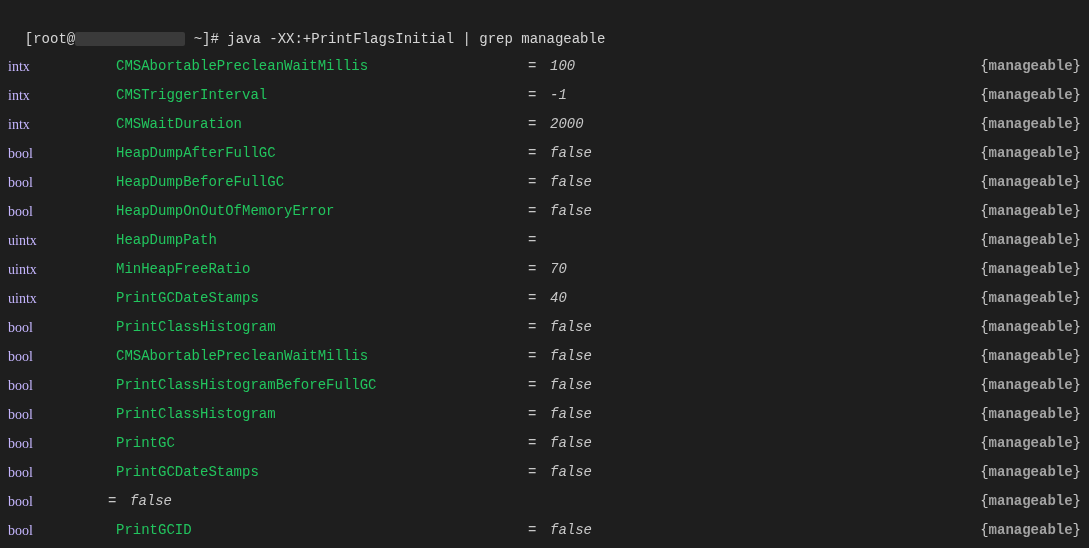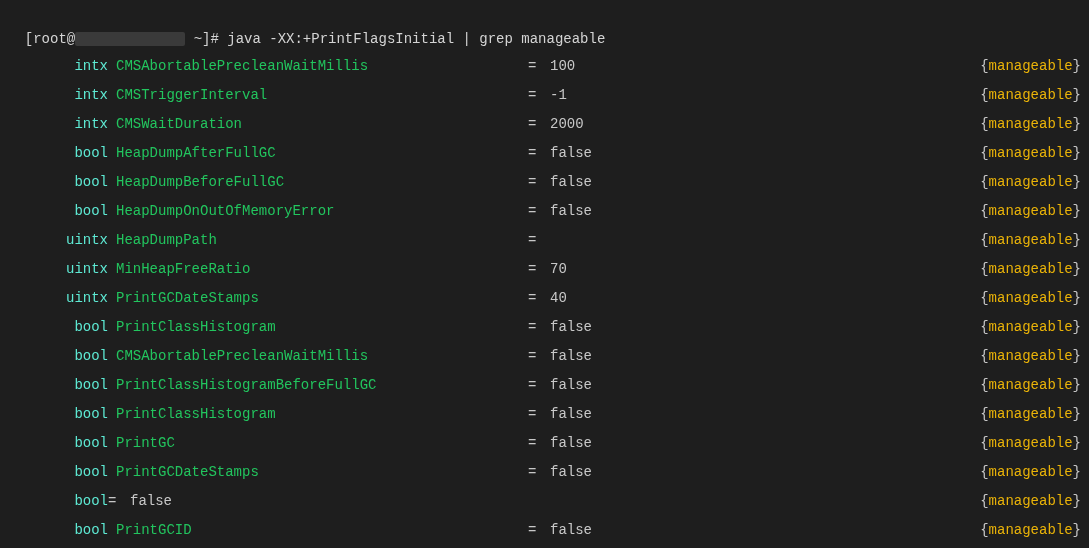--- a/index.html
+++ b/index.html
@@ -25,43 +25,44 @@
     vertical-align: middle;
     border-radius: 2px;
   }
   .row {
     display: flex;
     padding: 4px 0;
     white-space: pre;
   }
   .type-col {
     width: 100px;
-    text-align: right;
-    color: #5eead4;
+    color: #c4b5fd;
+    font-family: Liberation Serif, serif;
   }
   .name-col {
     width: 420px;
     padding-left: 8px;
     color: #22c55e;
   }
   .eq-col {
     width: 16px;
     color: #c8c8c8;
   }
   .val-col {
     flex: 1;
     padding-left: 6px;
     color: #c8c8c8;
+    font-style: italic;
   }
   .attr-col {
     color: #c8c8c8;
   }
   .attr-col .kw {
-    color: #eab308;
-    font-weight: normal;
+    color: #a3a3a3;
+    font-weight: bold;
   }
 </style>
 </head>
 <body>
 
 <div class="prompt-line">
   <span class="user">[root@</span><span class="host-redacted"></span><span class="user"> ~]# </span><span>java -XX:+PrintFlagsInitial | grep manageable</span>
 </div>
 
 <div id="rows-container">

